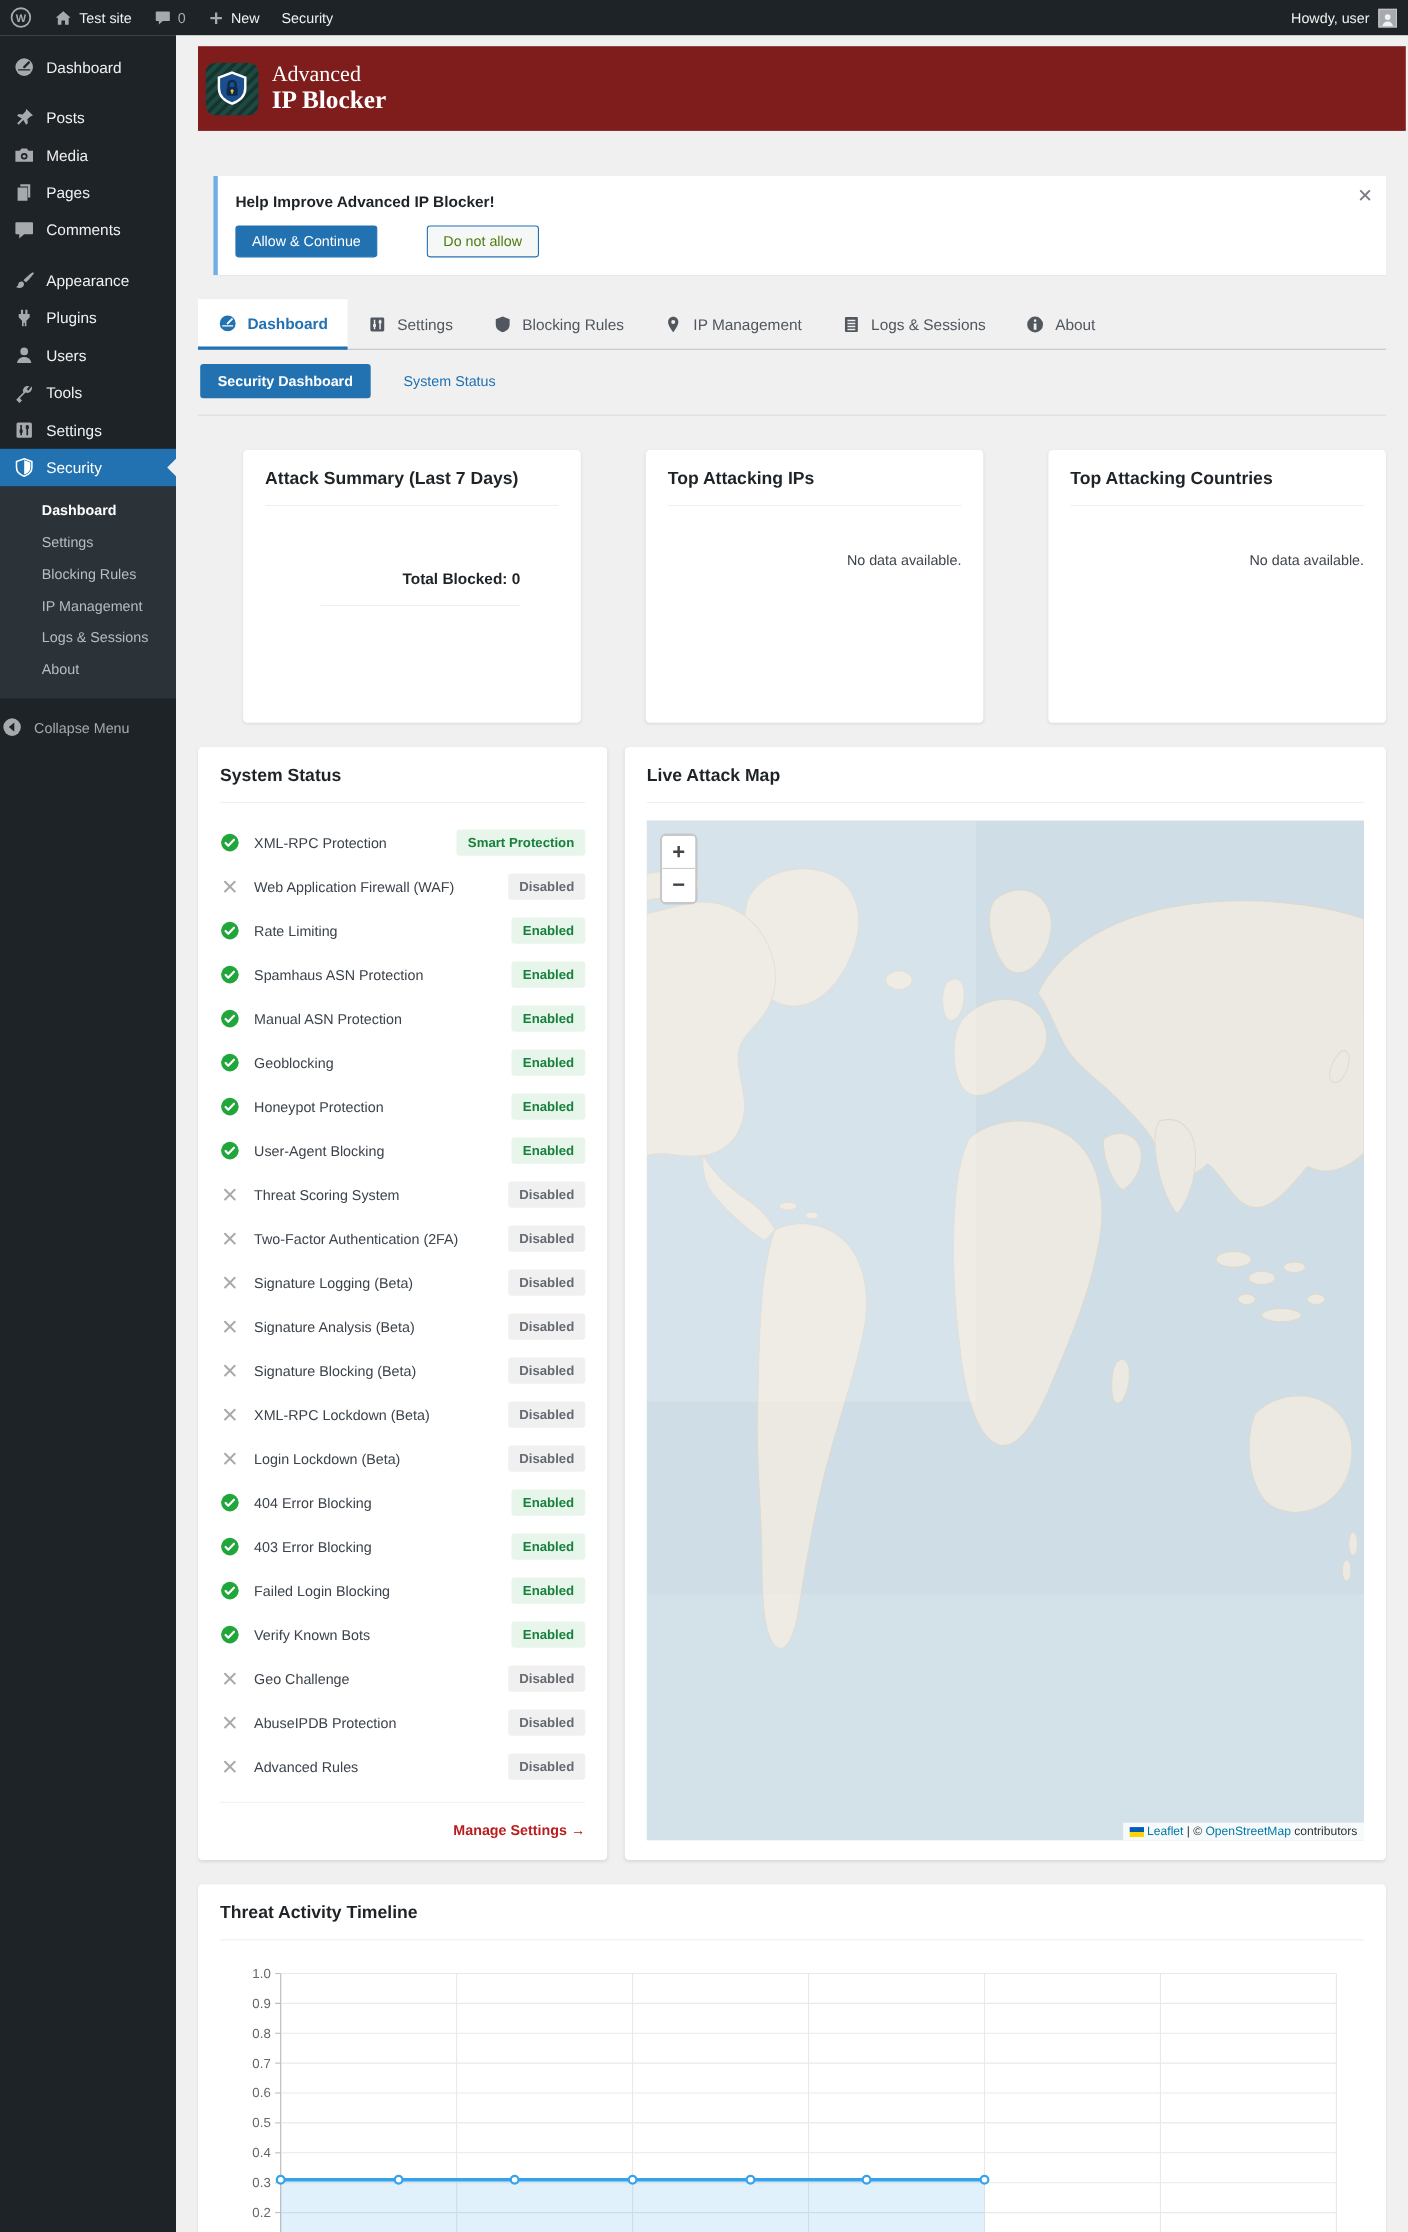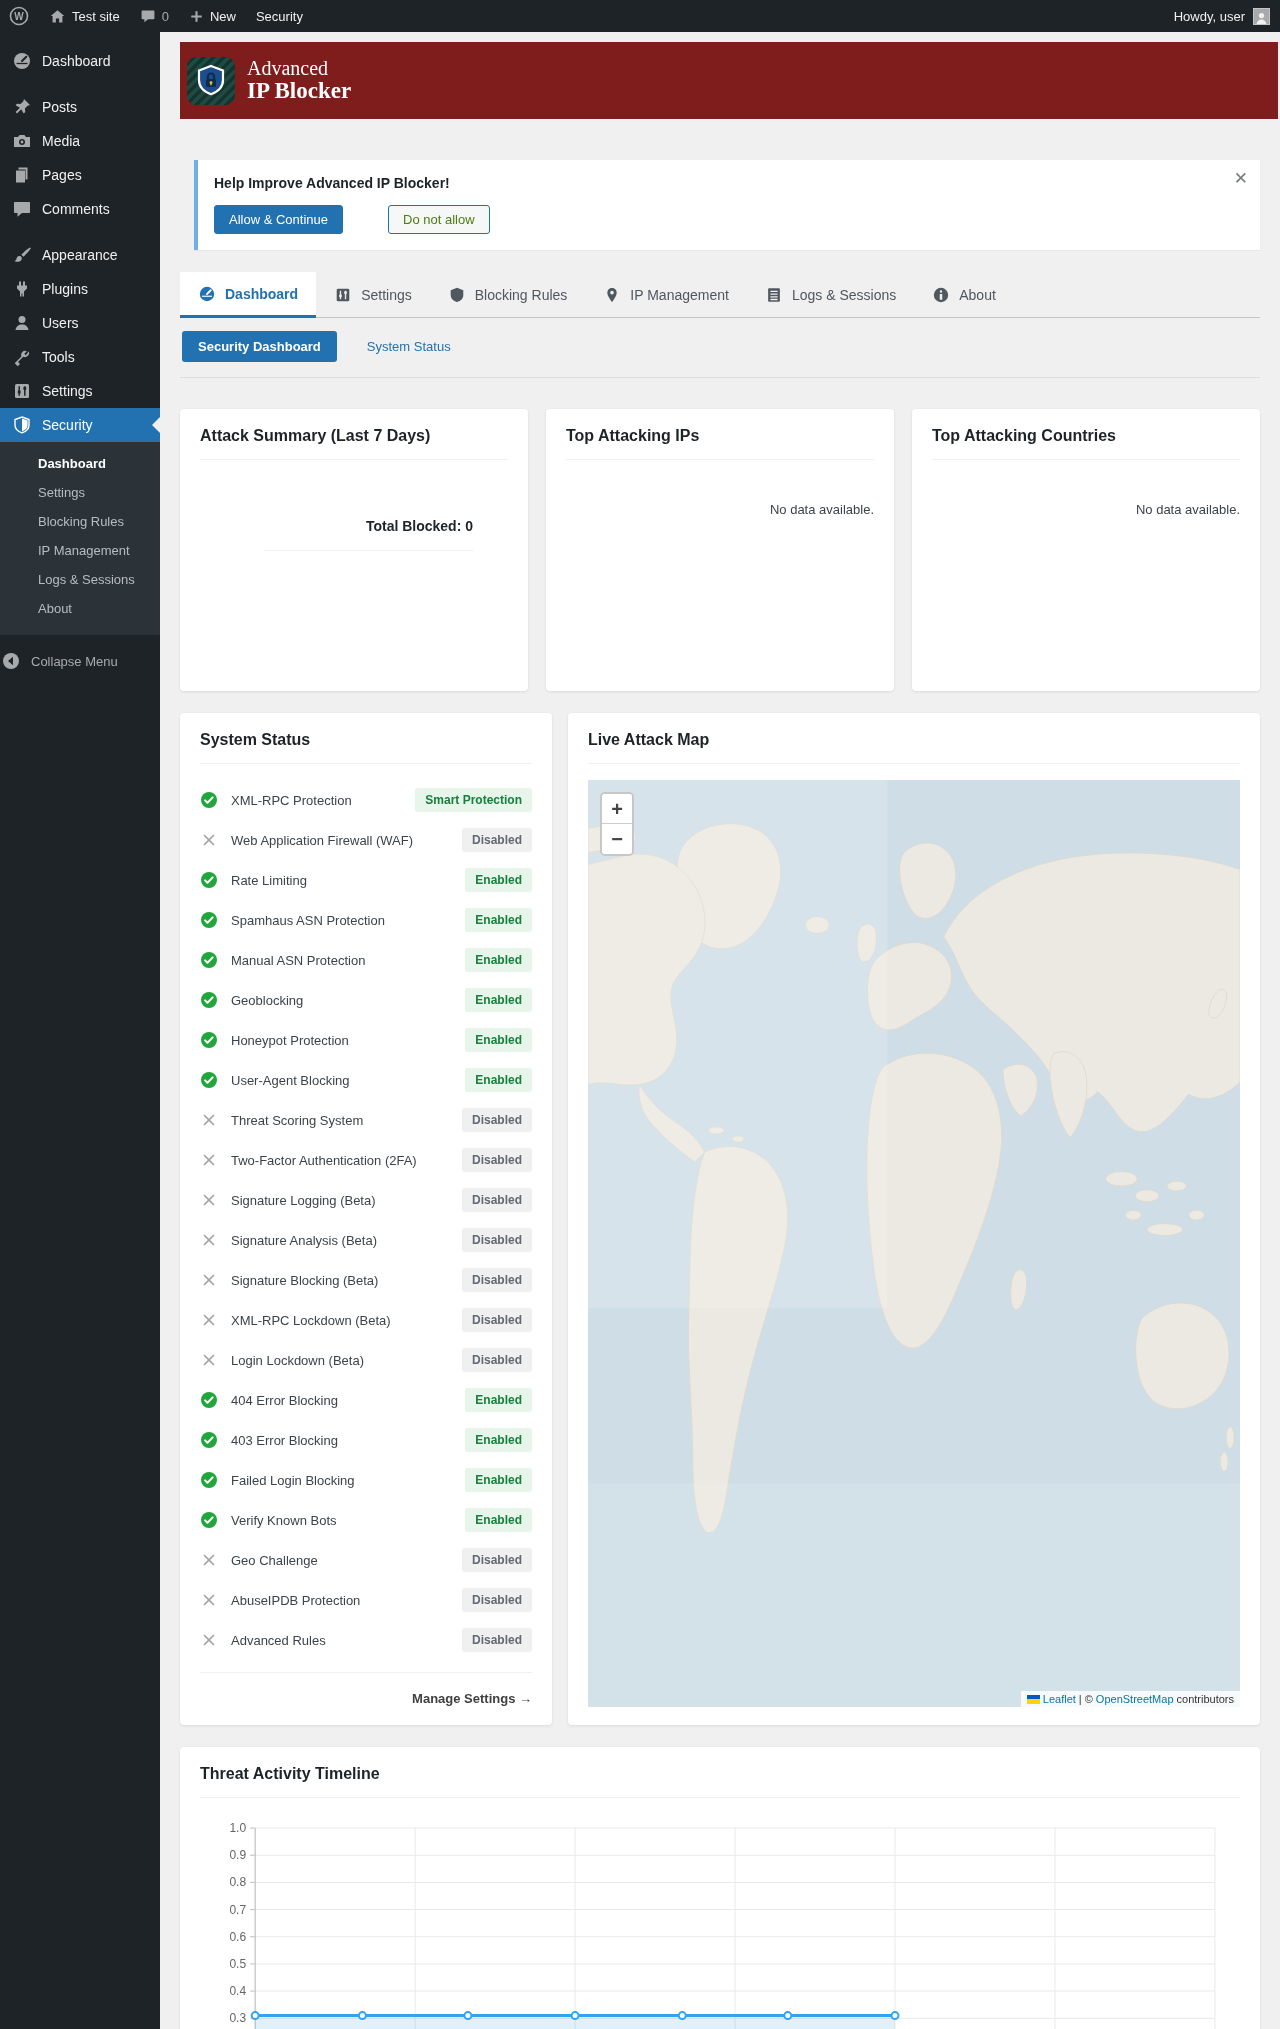--- a/index.html
+++ b/index.html
@@ -76,37 +76,37 @@
   .subtab-primary { background:#2271b1; color:#fff; font-weight:bold; font-size:13px; padding:8px 16px;
     border:none; border-radius:3px; cursor:pointer; }
   .subtab-link { color:#2271b1; font-size:13px; margin-left:30px; text-decoration:none; cursor:pointer; }
 
   
   .card { background:#fff; border-radius:4px; box-shadow:0 1px 3px rgba(0,0,0,.09); padding:18px 20px; }
   .card h3 { font-size:16px; color:#1d2327; margin-bottom:14px; }
   .card .divider { border-bottom:1px solid #f0f0f1; }
 
   .cards-row1 { margin-top:31px; display:grid; grid-template-columns:repeat(3,1fr); gap:18px; }
-  .cards-row1 .card { height:282px; }
+  .cards-row1 .card { height:248px;margin-left:41px; }
   .total-blocked { width:68%; margin:58px 35px 0 auto; text-align:right; padding-bottom:16px;
     border-bottom:1px solid #f0f0f1; font-size:14px; font-weight:bold; color:#1d2327; }
   .no-data { margin-top:42px; text-align:right; font-size:13px; color:#3c434a; }
 
   .cards-row2 { margin-top:22px; display:grid; grid-template-columns:372px 1fr; gap:16px; align-items:stretch; }
 
   
   .status-list { margin-top:16px; }
   .status-row { display:flex; align-items:center; padding:8px 0; }
   .row-icon { width:18px; height:18px; flex:0 0 18px; }
   .status-label { margin-left:13px; font-size:13px; color:#3c434a; }
   .badge { margin-left:auto; font-size:12px; font-weight:bold; padding:5px 10px; border-radius:3px; white-space:nowrap; }
   .badge.on { background:#e7f5ea; color:#17803d; }
   .badge.off { background:#f0f0f1; color:#646970; }
   .manage-row { border-top:1px solid #f0f0f1; margin-top:12px; padding-top:16px; text-align:right; }
-  .manage-row a { color:#404040; font-size:13px; font-weight:bold; text-decoration:none; cursor:pointer; }
+  .manage-row a { color:#b91c1c; font-size:13px; font-weight:bold; text-decoration:none; cursor:pointer; }
 
   
   .map-card { display:flex; flex-direction:column; }
   .map-box { position:relative; flex:1; margin-top:16px; background:#cfdee6; overflow:hidden; }
   .map-box svg.world { position:absolute; inset:0; width:100%; height:100%; cursor:grab; }
   .leaflet-zoom { position:absolute; top:12px; left:12px; width:34px; border:2px solid rgba(0,0,0,.22);
     border-radius:5px; overflow:hidden; background:#fff; z-index:5; }
   .leaflet-zoom button { display:block; width:30px; height:30px; background:#fff; border:none; font-size:20px;
     font-weight:bold; color:#444; cursor:pointer; line-height:1; }
   .leaflet-zoom button:first-child { border-bottom:1px solid #ccc; }

